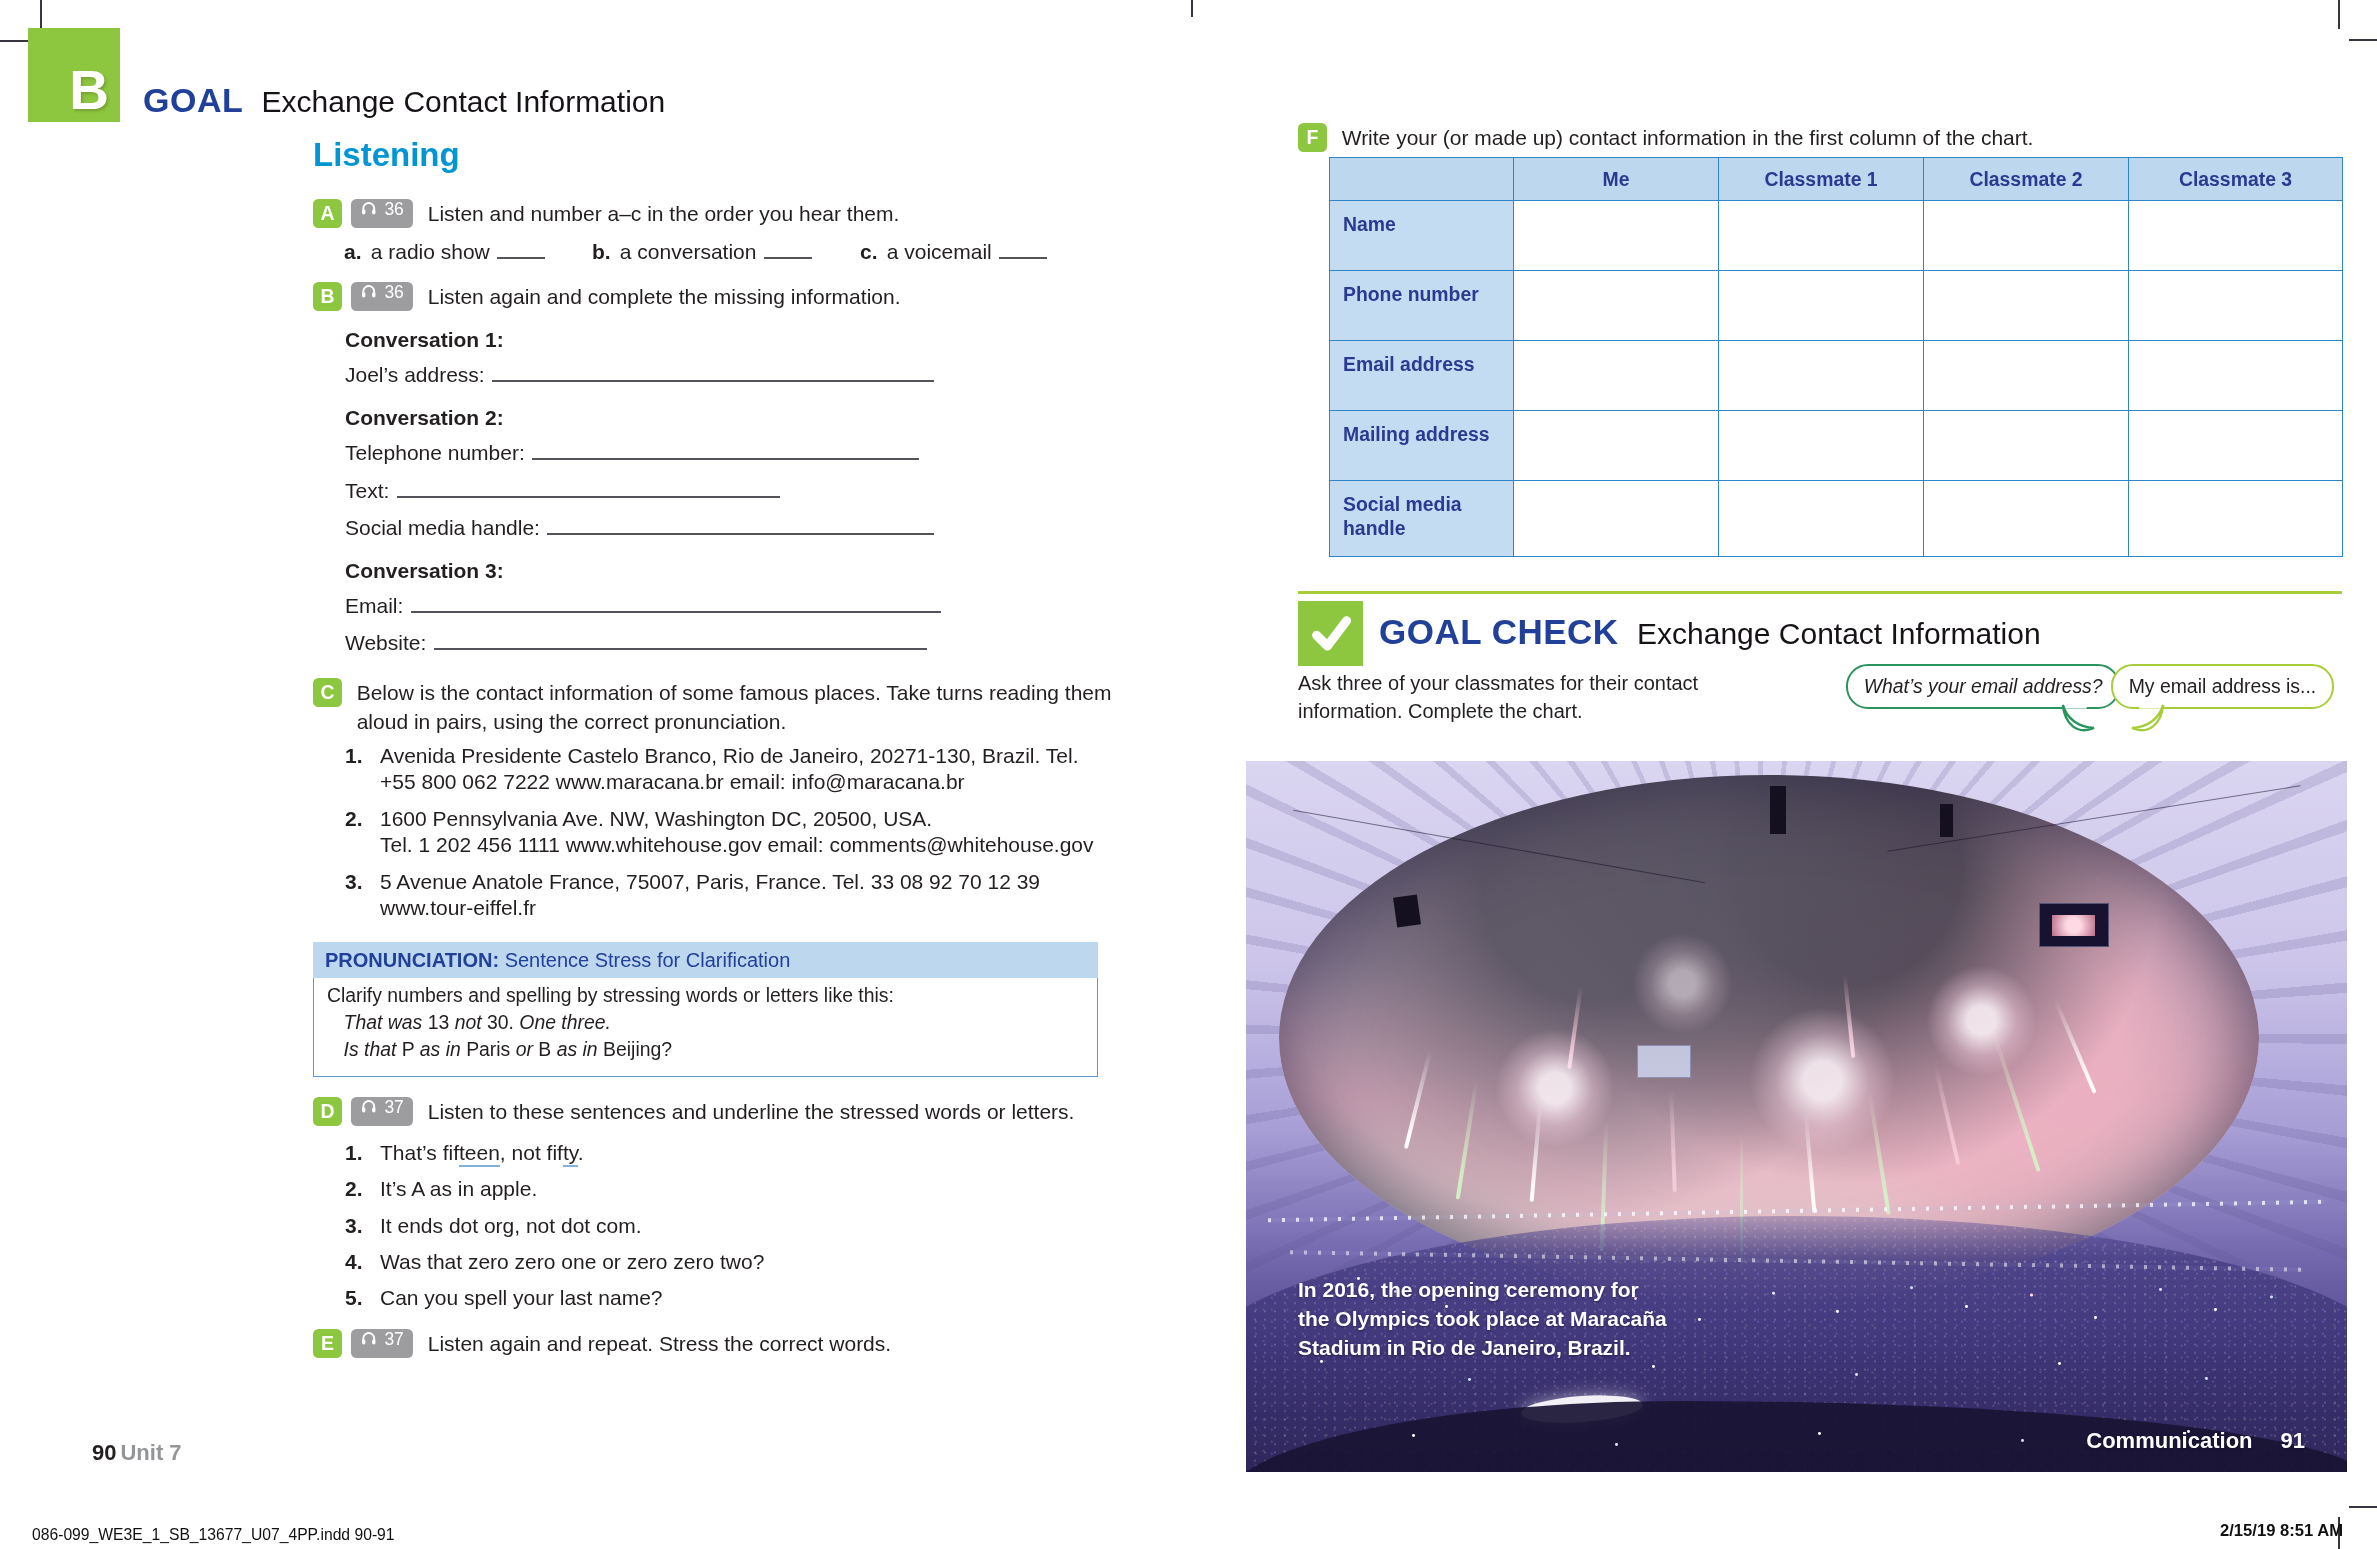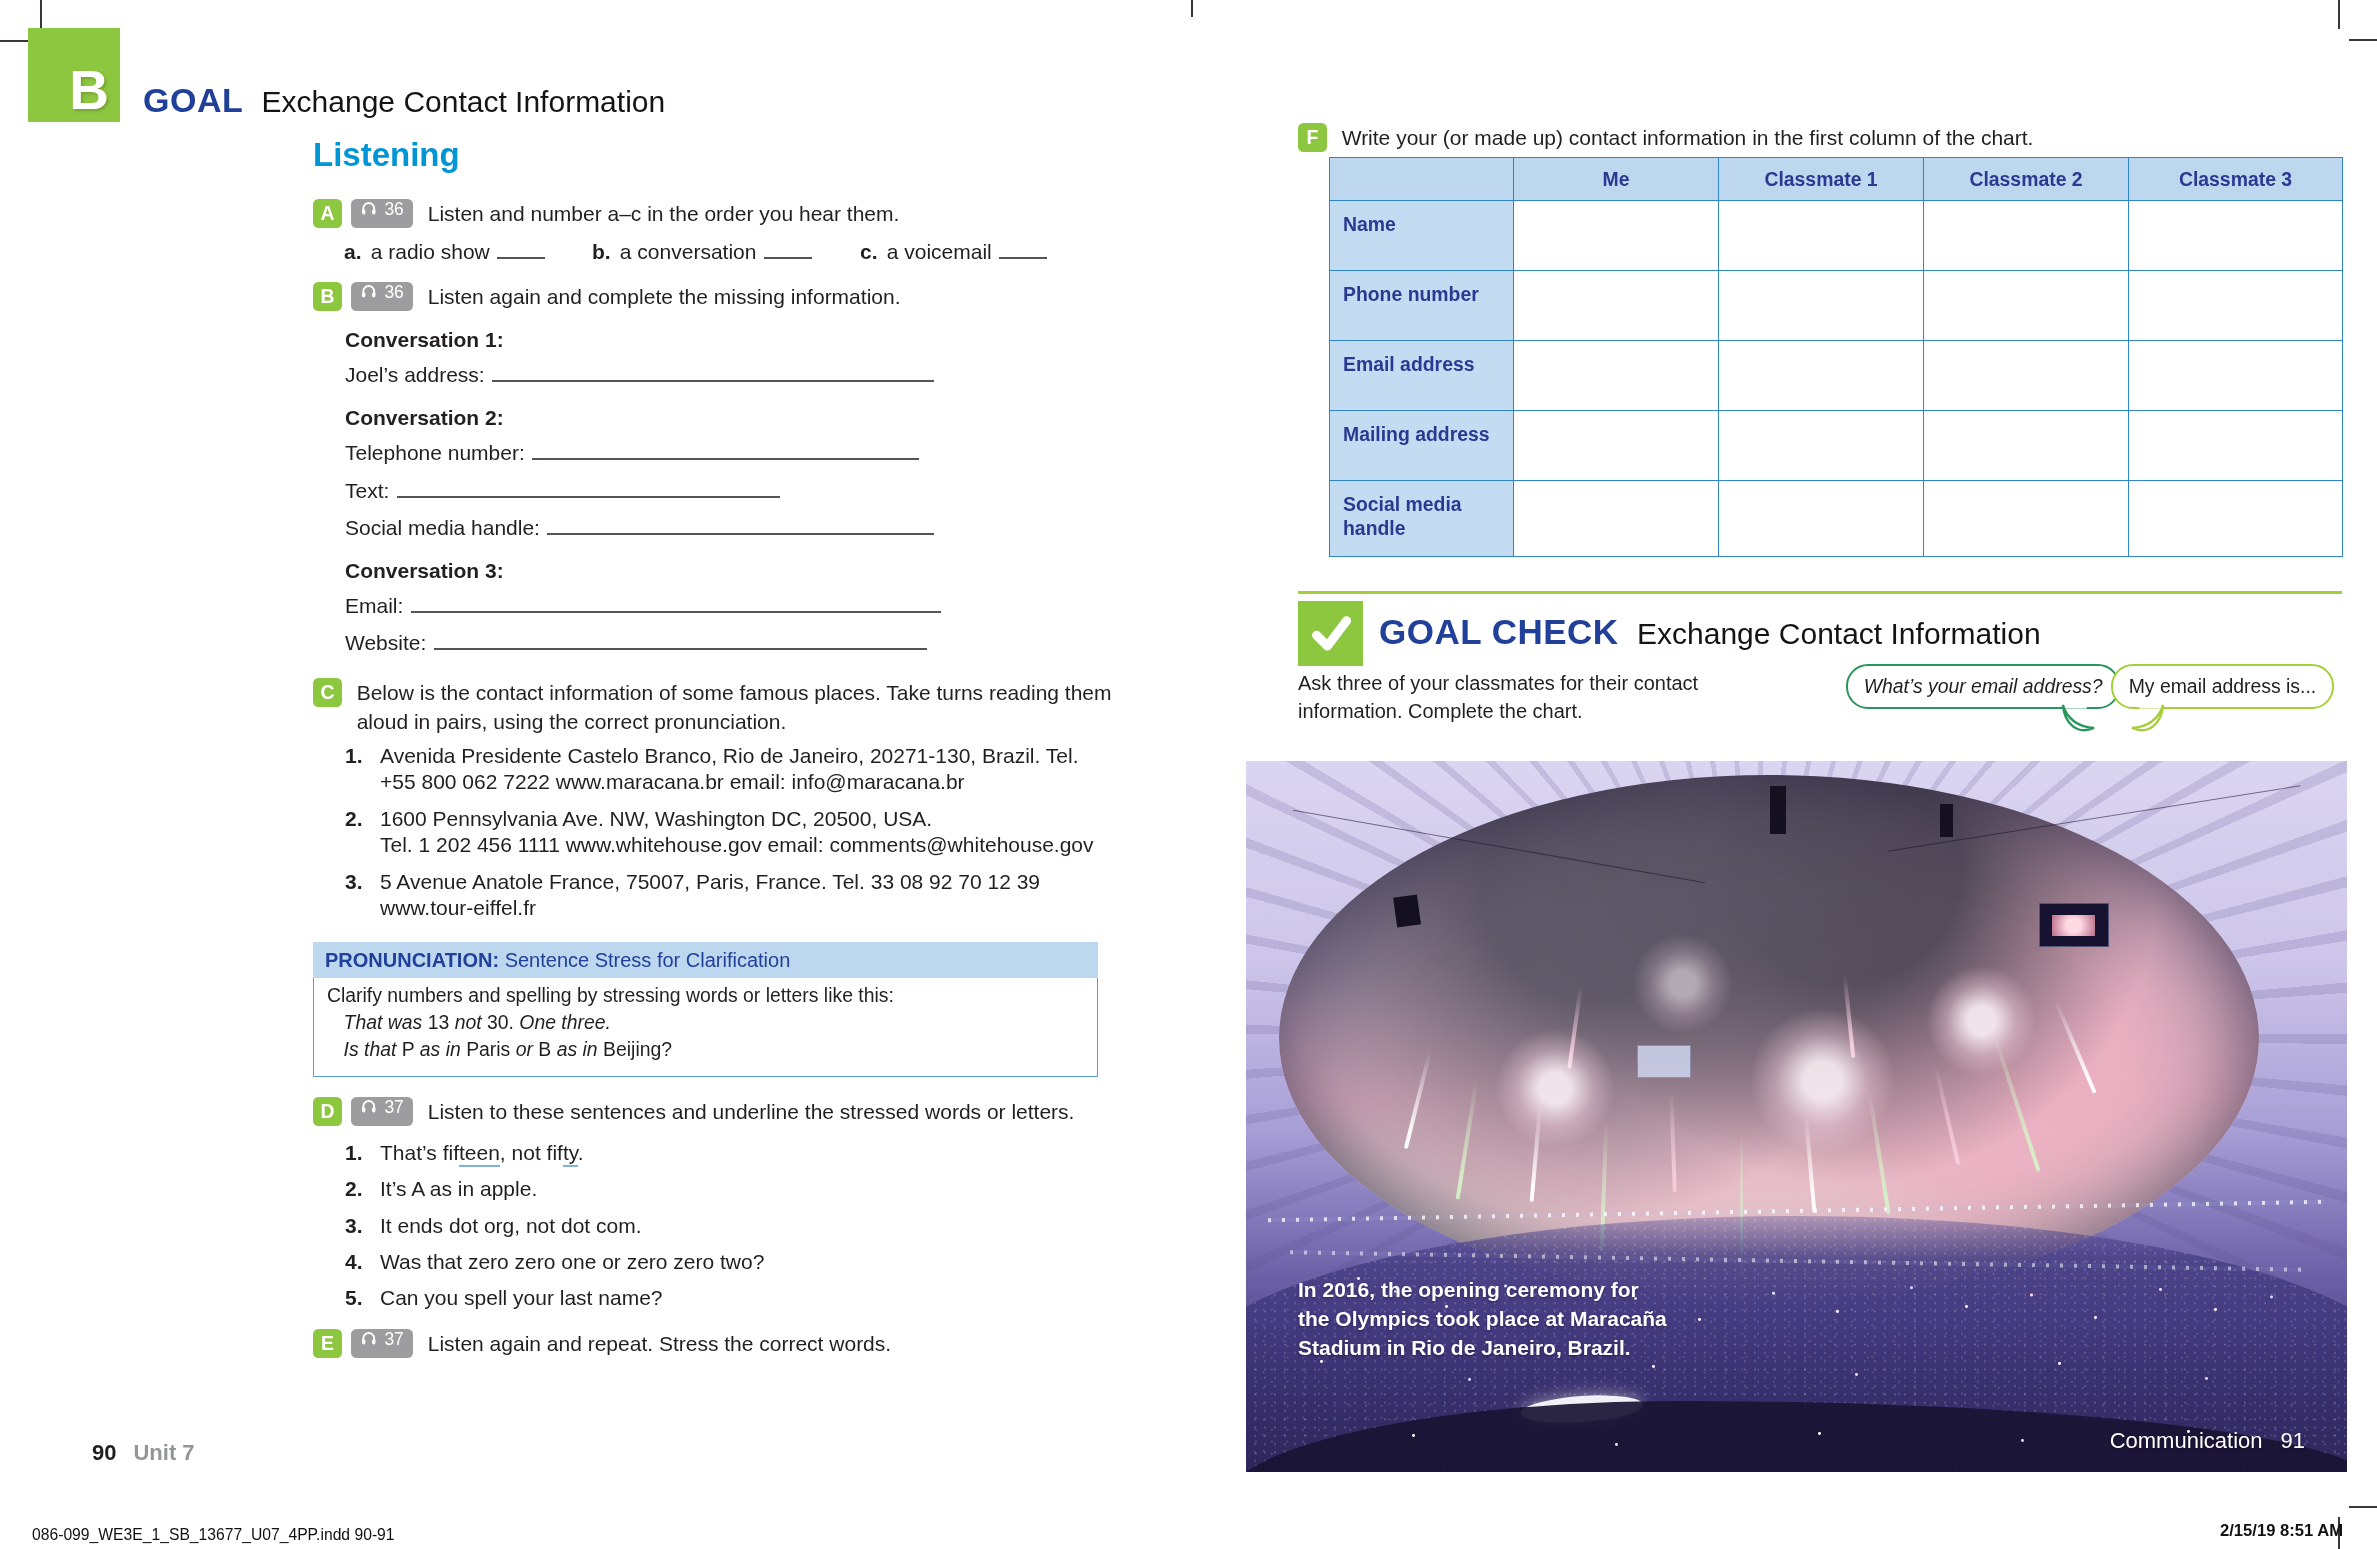--- a/index.html
+++ b/index.html
@@ -56,21 +56,21 @@
   .pron-body{border:1.8px solid #5b9bd5;border-top:none;background:#fff;padding:4px 13px 13px;}
   .pron-body .intro{font-size:19.4px;line-height:27px;}
   .pron-ex{font-size:19.4px;line-height:27px;padding-left:16.6px;}
   .it{font-style:italic;}
 
   .d-items{position:absolute;left:345px;top:1139px;}
   .d-item{display:flex;font-size:21px;line-height:28px;margin-bottom:8.3px;}
   .d-item .num{font-weight:bold;width:35px;flex:0 0 auto;}
   .und{border-bottom:2.3px solid #7fb3de;padding-bottom:0.9px;}
 
-  .page-foot-left{position:absolute;left:92px;top:1440px;display:flex;gap:17px;align-items:baseline;}
+  .page-foot-left{position:absolute;left:92px;top:1440px;display:flex;gap:4px;align-items:baseline;}
   .page-foot-left .pnum{font-size:22px;font-weight:bold;color:#231f20;}
   .page-foot-left .unit{font-size:22px;font-weight:bold;color:#939598;}
   .print-info{position:absolute;left:32px;top:1526px;font-size:15.7px;color:#111;}
   .print-time{position:absolute;left:2220px;top:1521px;font-size:16.6px;font-weight:600;color:#111;}
 
   
   .sect-f{left:1298px;top:123px;}
   table.contact{position:absolute;left:1329px;top:157px;width:1012px;border-collapse:collapse;table-layout:fixed;}
   table.contact th,table.contact td{border:1.8px solid #2e86c8;box-sizing:border-box;}
   table.contact thead th{background:#bdd7ee;color:#2b3990;font-size:19.4px;font-weight:bold;height:43px;text-align:center;vertical-align:middle;}
@@ -116,21 +116,21 @@
   .ph-fore{position:absolute;left:-2%;bottom:-6%;width:104%;height:16%;background:#191433;border-radius:40% 60% 0 0/90% 70% 0 0;opacity:.92;}
   .lightsband{position:absolute;height:3.7px;background-image:repeating-linear-gradient(90deg,rgba(255,255,255,.9) 0 2.8px,rgba(170,190,255,.12) 2.8px 14px);opacity:.85;}
   .spk{position:absolute;background:#14101f;}
   .scoreboard{position:absolute;left:72%;top:20%;width:68px;height:42px;background:#171230;border:1.8px solid rgba(200,205,255,.35);}
   .scoreboard i{position:absolute;left:18%;top:25%;width:64%;height:50%;background:radial-gradient(circle,#ffd9e4 0 30%,#b86d8a 100%);display:block;}
   .screen2{position:absolute;left:35.5%;top:40%;width:52px;height:31px;background:#cfd6ef;opacity:.85;border:0.9px solid #8d93b8;}
   .stage{position:absolute;left:25%;bottom:7%;width:122px;height:26px;background:#f2f0f6;border-radius:50%;transform:rotate(-4deg);box-shadow:0 0 16.6px rgba(255,255,255,.5);}
   .spark{position:absolute;width:2.8px;height:2.8px;border-radius:50%;background:#fff;}
   .wire{position:absolute;height:1.4px;background:rgba(25,20,45,.55);}
   .ph-caption{position:absolute;left:52px;top:514px;color:#fff;font-size:21px;font-weight:bold;line-height:29px;text-shadow:0 0.9px 2.8px rgba(20,10,40,.55);z-index:4;}
-  .ph-footer{position:absolute;right:42px;bottom:18.4px;color:#fff;font-weight:normal;font-size:22px;display:flex;gap:18px;z-index:4;text-shadow:0 0.9px 2.8px rgba(20,10,40,.6);}
+  .ph-footer{position:absolute;right:42px;bottom:18.4px;color:#fff;font-weight:bold;font-size:22px;display:flex;gap:28px;z-index:4;text-shadow:0 0.9px 2.8px rgba(20,10,40,.6);}
 </style>
 </head>
 <body>
 
 <div class="spread">
 
   <div class="crop v" style="left:40px;top:0;height:28px;"></div>
   <div class="crop h" style="left:0;top:40px;width:28px;"></div>
   <div class="crop v" style="left:1191px;top:0;height:16.6px;"></div>
   <div class="crop v" style="left:2338px;top:0;height:29px;"></div>

